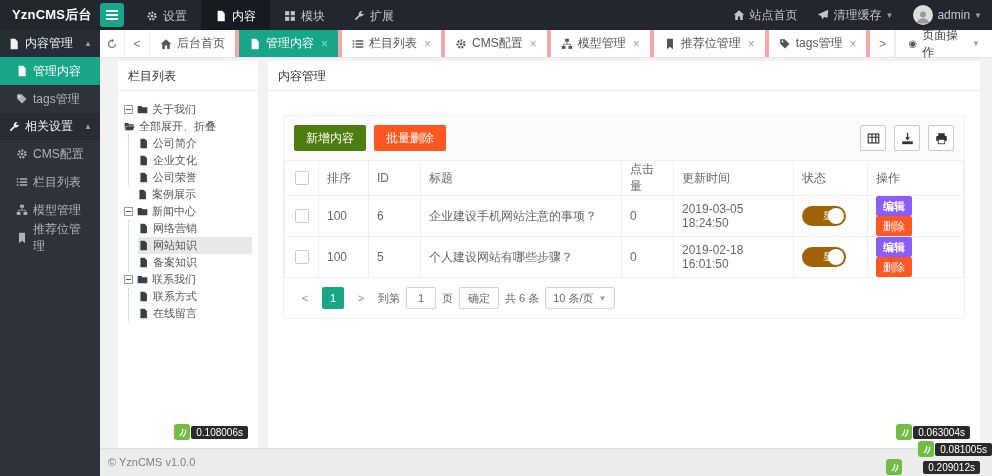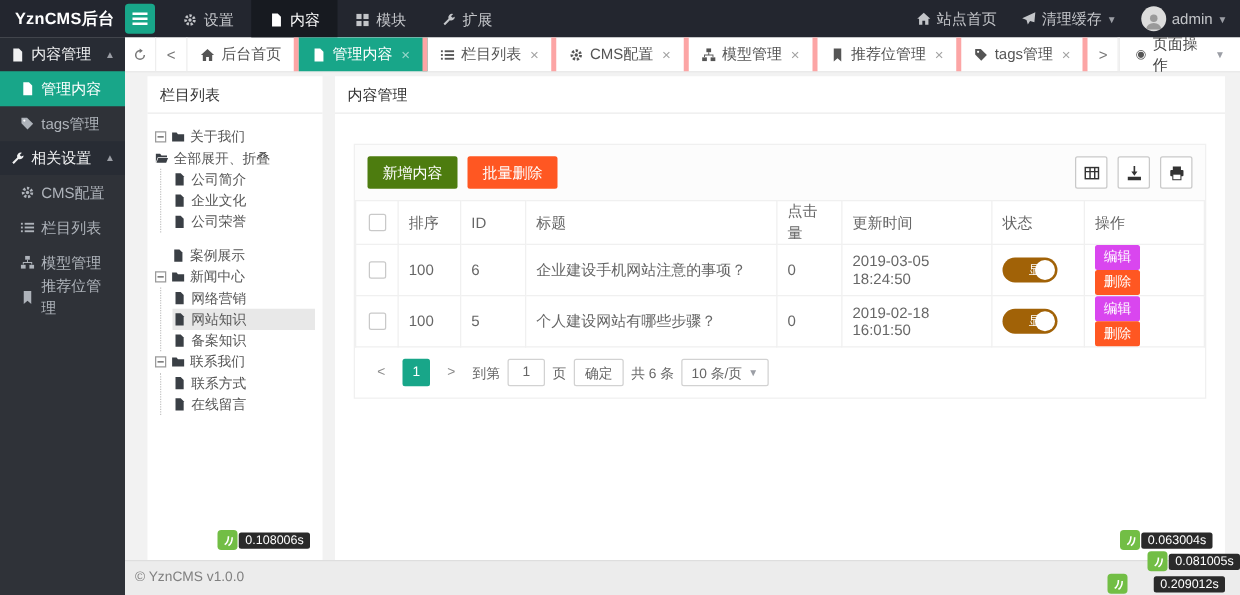--- a/index.html
+++ b/index.html
@@ -41,21 +41,21 @@
   
   .tree-panel { position:absolute; left:118px; top:61px; width:140px; bottom:28px; background:#fff; }
   .panel-h { height:30px; line-height:30px; padding:0 10px; font-size:12px; color:#333; border-bottom:1px solid #ececec; }
   .tree { padding:10px 6px; font-size:11px; color:#555; }
   .trow { display:flex; align-items:center; gap:4px; height:17px; cursor:pointer; white-space:nowrap; }
   .trow .ic { width:11px; height:11px; color:#3a3f45; }
   .trow.sel { background:#e8e8e8; }
   .exp { width:9px; height:9px; border:1px solid #9a9a9a; background:#fff; position:relative; flex:0 0 auto; }
   .exp::before { content:""; position:absolute; left:1px; right:1px; top:3px; height:1px; background:#555; }
   .kids { margin-left:4px; border-left:1px dotted #c6c6c6; padding-left:9px; }
-  .lone { padding-left:13px;margin-top:10px; }
+  .lone { padding-left:13px; }
 
   
   .main-panel { position:absolute; left:268px; top:61px; right:12px; bottom:28px; background:#fff; }
   .card { margin:24px 15px 0 15px; border:1px solid #f0f0f0; }
   .toolbar { display:flex; align-items:center; padding:9px 10px; background:#fcfcfc; }
   .btn { height:26px; padding:0 12px; border:none; border-radius:2px; color:#fff; font-size:12px; font-family:inherit; cursor:pointer; margin-right:8px; }
   .btn.teal { background:#4d7c0f; }
   .btn.orange { background:#FF5722; }
   .tool-ics { margin-left:auto; display:flex; gap:8px; }
   .tic { width:26px; height:26px; border:1px solid #c9c9c9; border-radius:2px; background:#fff; display:flex; align-items:center; justify-content:center; color:#333; cursor:pointer; }
@@ -65,21 +65,21 @@
   th { background:#fff; }
   td { color:#666; }
   .col-cb { width:34px; text-align:center; }
   .col-sort { width:50px; } .col-id { width:52px; }
   .col-clicks { width:52px; } .col-upd { width:120px; }
   .col-status { width:74px; } .col-ops { width:96px; }
   .cb { display:inline-block; width:14px; height:14px; border:1px solid #c9c9c9; border-radius:2px; background:#fff; vertical-align:middle; cursor:pointer; }
   .switch { position:relative; width:44px; height:20px; border-radius:10px; background:#a16207; color:#fff; font-size:10px; display:inline-flex; align-items:center; padding-left:21px; cursor:pointer; }
   .knob { position:absolute; right:2px; top:2px; width:16px; height:16px; border-radius:50%; background:#fff; }
   .mini { display:inline-block; height:20px; line-height:20px; padding:0 7px; border-radius:2px; color:#fff; font-size:11px; cursor:pointer; margin-right:5px; }
-  .mini.teal { background:#d946ef; } .mini.orange { background:#FF5722; }
+  .mini.teal { background:#8b5cf6;font-weight:bold; } .mini.orange { background:#FF5722; }
   .pager { display:flex; align-items:center; gap:6px; padding:9px 10px; font-size:11px; color:#666; }
   .pg { min-width:22px; height:22px; display:inline-flex; align-items:center; justify-content:center; cursor:pointer; color:#8a8a8a; }
   .pg.cur { background:#18A689; color:#fff; border-radius:2px; }
   .pg-input { width:30px; height:22px; border:1px solid #d2d2d2; border-radius:2px; text-align:center; font-size:11px; font-family:inherit; color:#666; }
   .pg-btn { height:22px; padding:0 8px; border:1px solid #d2d2d2; border-radius:2px; background:#fff; font-size:11px; font-family:inherit; color:#666; cursor:pointer; }
   .pg-sel { height:22px; display:inline-flex; align-items:center; gap:5px; padding:0 7px; border:1px solid #d2d2d2; border-radius:2px; background:#fff; cursor:pointer; }
 
   
   .footer { position:absolute; left:100px; right:0; bottom:0; height:28px; background:#ececec; border-top:1px solid #dedede; line-height:27px; padding-left:8px; color:#808080; font-size:11px; }
 

